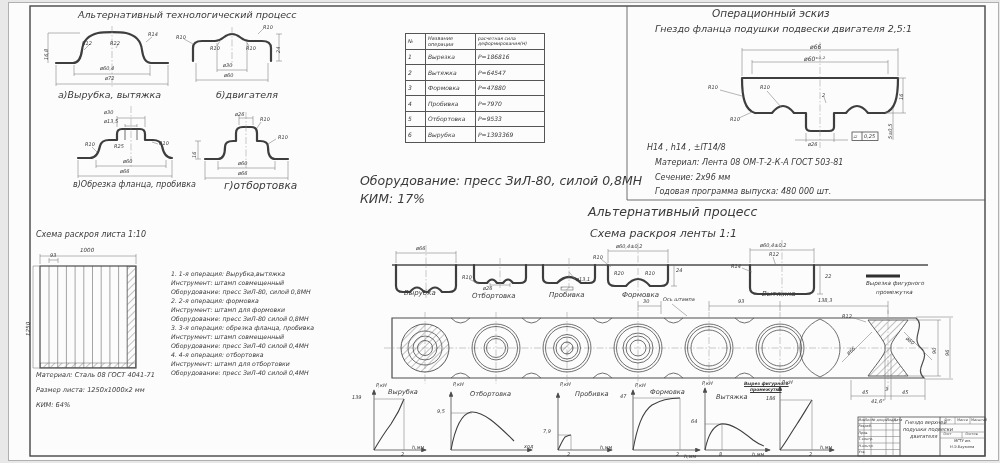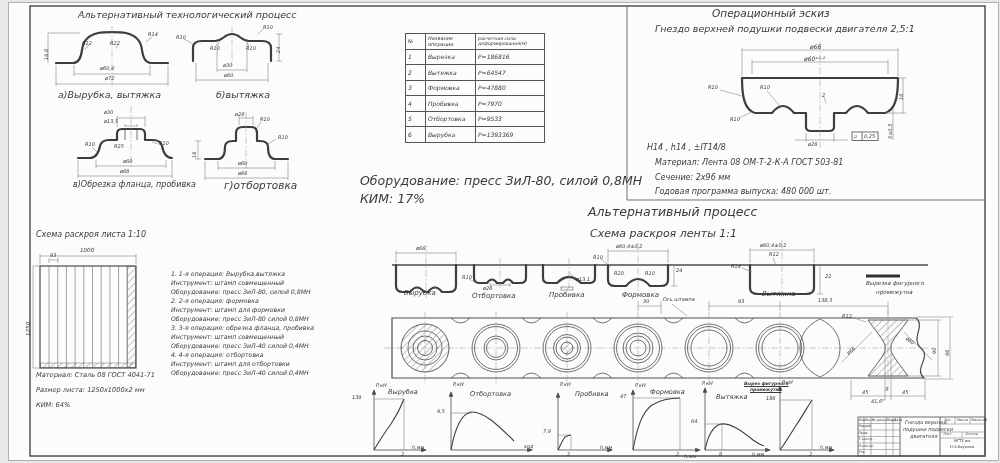--- a/index.html
+++ b/index.html
@@ -189,21 +189,21 @@
   <span class="lbl s5" style="left:105px;top:76px">ø72</span>
   <span class="lbl s9" style="left:58px;top:90px">а)Вырубка, вытяжка</span>
 
   <span class="lbl s5" style="left:263px;top:25px">R10</span>
   <span class="lbl s5" style="left:176px;top:35px">R10</span>
   <span class="lbl s5" style="left:210px;top:46px">R10</span>
   <span class="lbl s5" style="left:246px;top:46px">R10</span>
   <span class="lbl s5 rv" style="left:276px;top:53px">24</span>
   <span class="lbl s5" style="left:223px;top:63px">ø30</span>
   <span class="lbl s5" style="left:224px;top:73px">ø60</span>
-  <span class="lbl s9" style="left:216px;top:90px">б)вытяжка</span>
+  <span class="lbl s9" style="left:216px;top:90px">б)двигателя</span>
 
   <span class="lbl s5" style="left:104px;top:110px">ø30</span>
   <span class="lbl s5" style="left:104px;top:119px">ø13,5</span>
   <span class="lbl s5" style="left:85px;top:142px">R10</span>
   <span class="lbl s5" style="left:114px;top:144px">R25</span>
   <span class="lbl s5" style="left:159px;top:141px">R10</span>
   <span class="lbl s5" style="left:123px;top:159px">ø60</span>
   <span class="lbl s5" style="left:120px;top:169px">ø66</span>
   <span class="lbl s8" style="left:73px;top:181px">в)Обрезка фланца, пробивка</span>
 
@@ -247,21 +247,21 @@
         <div class="c">P=9533</div>
       </div>
     <div class="row">
         <div class="c">6</div>
         <div class="c">Вырубка</div>
         <div class="c">P=1393369</div>
       </div>
   </div>
 
   <span class="lbl s10" style="left:712px;top:8px">Операционный эскиз</span>
-  <span class="lbl s9" style="left:655px;top:24px">Гнездо верхней подушки подвески двигателя 2,5:1</span>
+  <span class="lbl s9" style="left:655px;top:24px">Гнездо фланца подушки подвески двигателя 2,5:1</span>
   <span class="lbl s6" style="left:810px;top:44px">ø66</span>
   <span class="lbl s6" style="left:804px;top:56px">ø60⁺⁰·²</span>
   <span class="lbl s5" style="left:708px;top:85px">R10</span>
   <span class="lbl s5" style="left:760px;top:85px">R10</span>
   <span class="lbl s5" style="left:730px;top:117px">R10</span>
   <span class="lbl s5" style="left:822px;top:93px">2</span>
   <span class="lbl s5 rv" style="left:899px;top:100px">16</span>
   <span class="lbl s5" style="left:808px;top:142px">ø26</span>
   <span class="lbl s5" style="left:853.5px;top:134px">▱</span>
   <span class="lbl s5" style="left:864px;top:134px">0,25</span>

